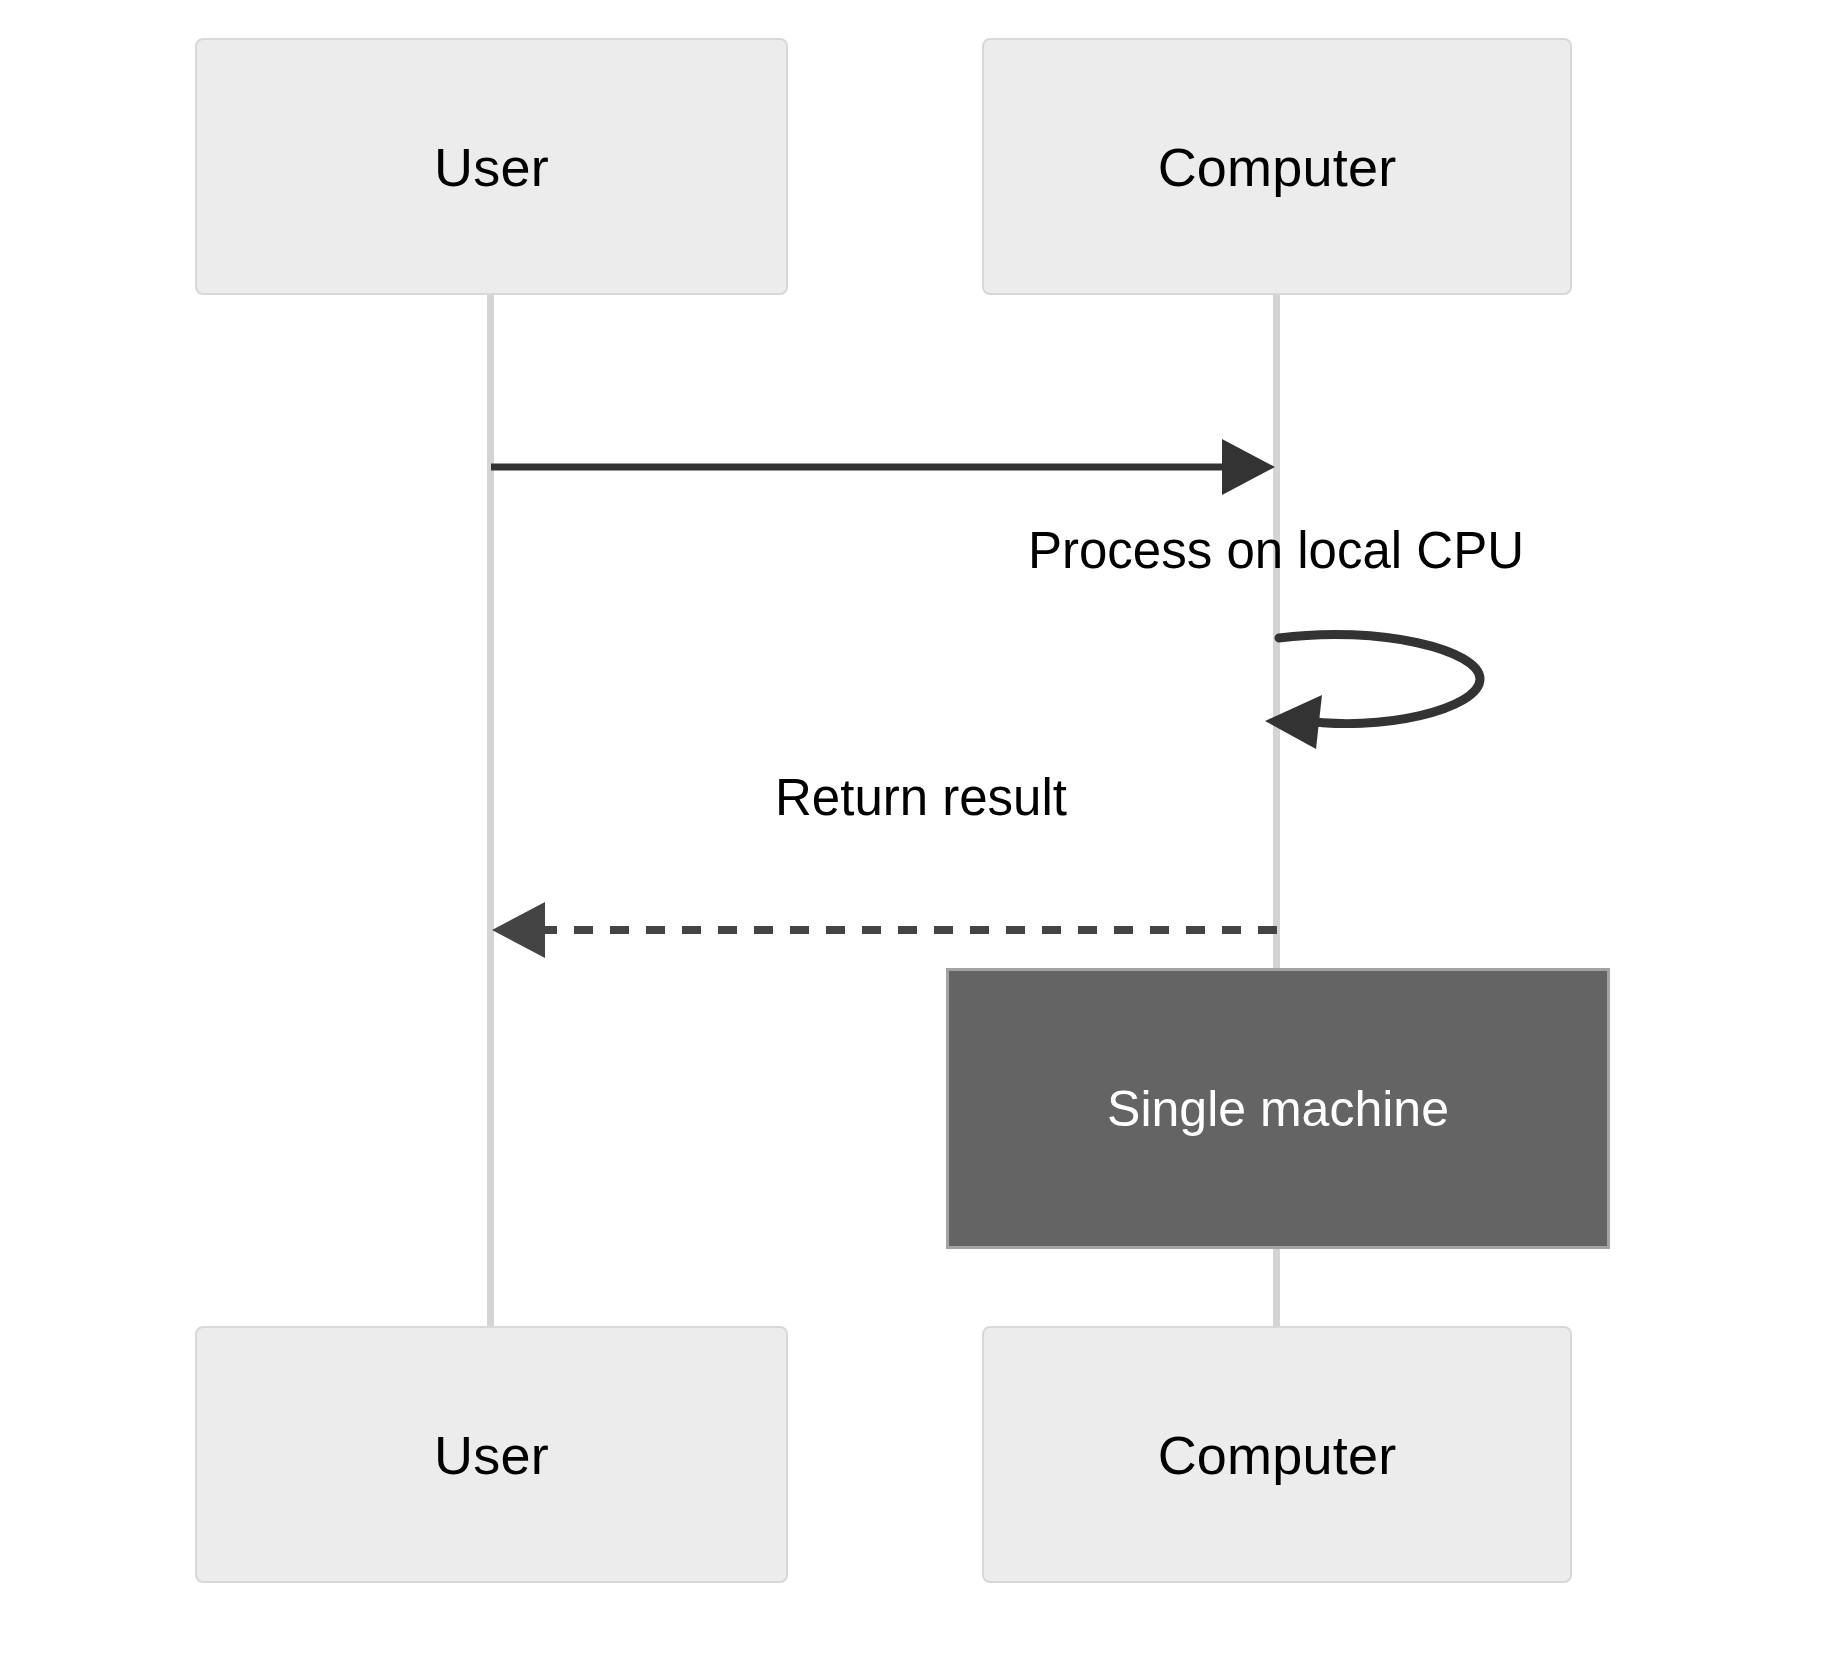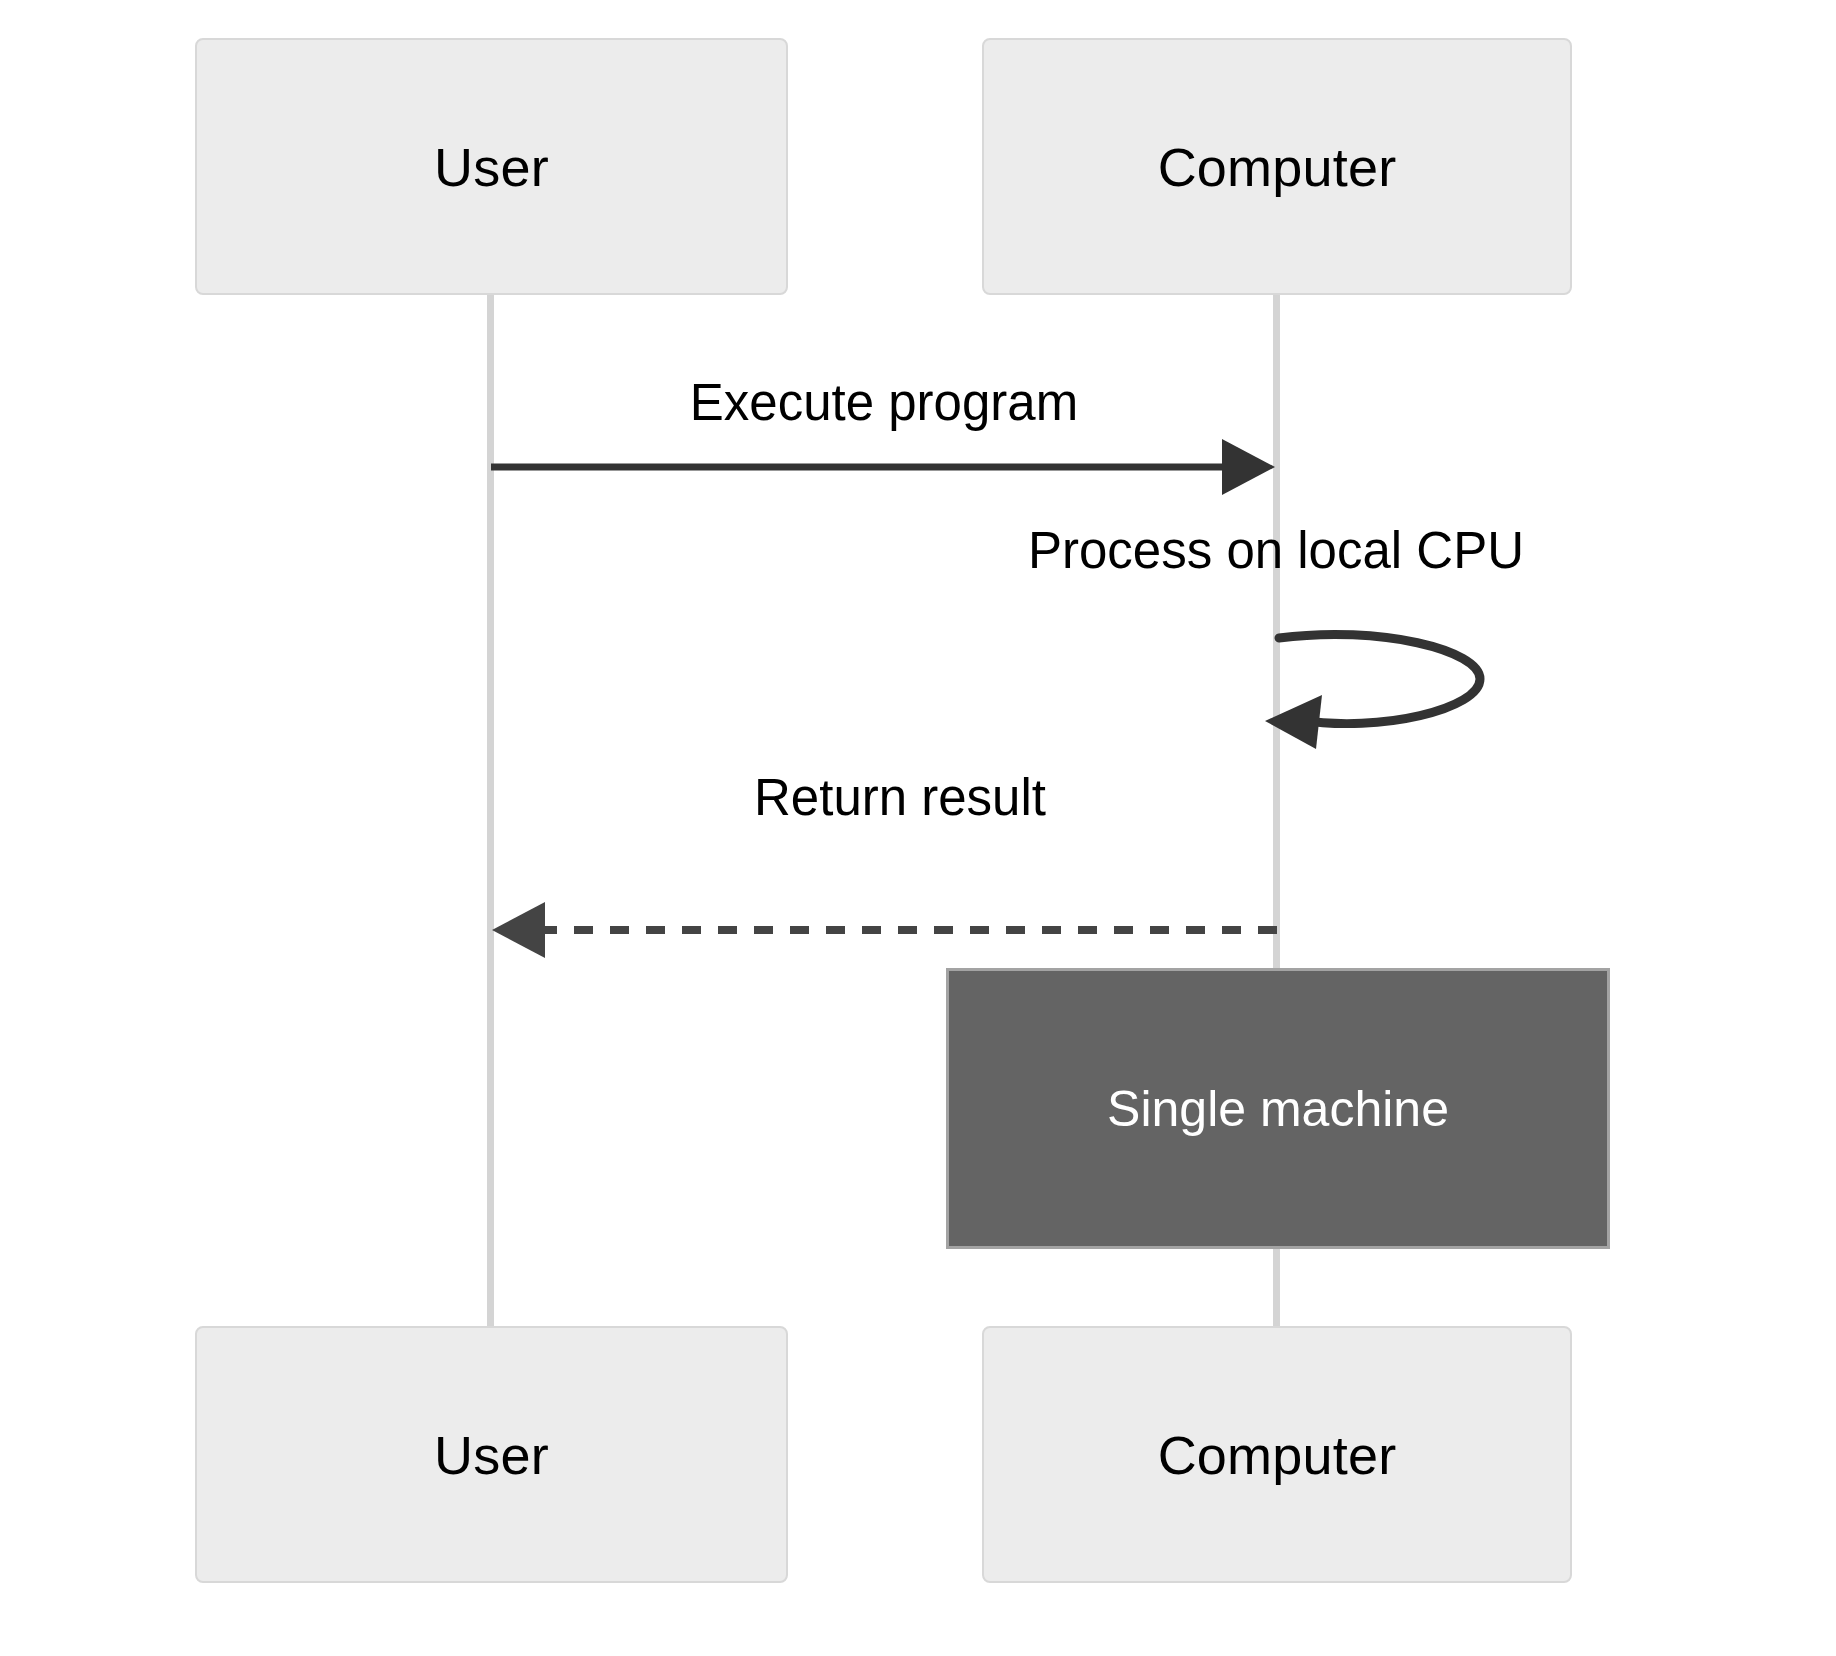--- a/index.html
+++ b/index.html
@@ -59,21 +59,21 @@
   
   .msg-label {
     position: absolute;
     font-size: 51px;
     color: #000000;
     white-space: nowrap;
     line-height: 1;
   }
   #label-execute { left: 0; top: 377px; width: 1768px; text-align: center; }
   #label-process { left: 640px; top: 525px; width: 1272px; text-align: center; }
-  #label-return  { left: 0; top: 772px; width: 1800px; text-align: center; }
+  #label-return  { left: 0; top: 772px; width: 1800px; text-align: center; padding-left: 21px; }
 
   
   #note-box {
     position: absolute;
     left: 946px;
     top: 968px;
     width: 664px;
     height: 281px;
     box-sizing: border-box;
     background: #646464;
@@ -118,21 +118,20 @@
   </svg>
 
   <div class="participant" id="p-user-top">
     <span class="plabel">User</span>
   </div>
 
   <div class="participant" id="p-comp-top">
     <span class="plabel">Computer</span>
   </div>
 
-  <div class="msg-label" id="label-execute">Execute program</div>
 
   <div class="msg-label" id="label-process">Process on local CPU</div>
 
   <div class="msg-label" id="label-return">Return result</div>
 
   <div id="note-box">
     <div class="note-line">Single machine</div>
   </div>
 
   <div class="participant" id="p-user-bot">

